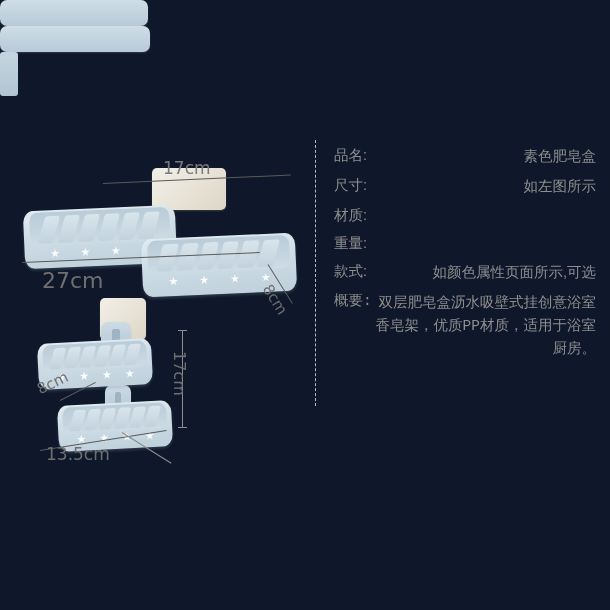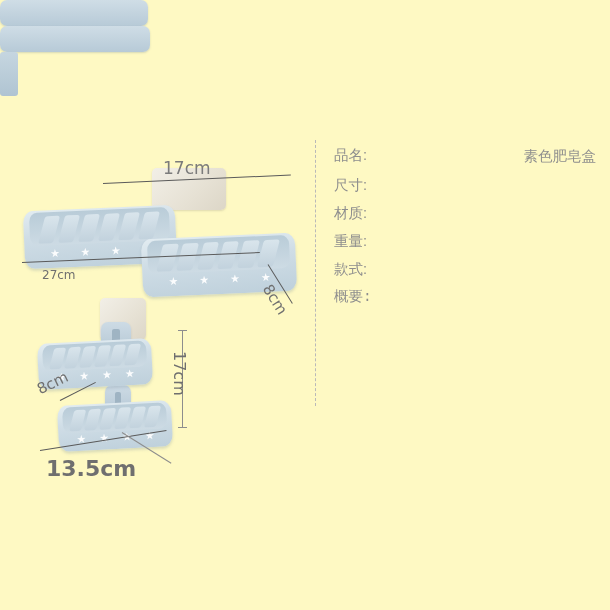--- a/index.html
+++ b/index.html
@@ -7,21 +7,21 @@
     padding: 0;
     background: #ffffff;
   }
   body {
     font-family: "Liberation Sans", "DejaVu Sans", sans-serif;
   }
   #page {
     position: relative;
     width: 610px;
     height: 610px;
-    background: #fef9c3;
+    background: #0f172a;
     overflow: hidden;
   }
 
   
   .divider {
     position: absolute;
     left: 315px;
     top: 140px;
     width: 0;
     height: 266px;
@@ -77,41 +77,41 @@
   }
 
   
   .dim {
     position: absolute;
     color: #6f6f6f;
     font-size: 17px;
     font-family: "DejaVu Sans", sans-serif;
     white-space: nowrap;
   }
-  .dim-27 { left: 42px; top: 268px; font-size: 12px; }
+  .dim-27 { left: 42px; top: 268px; font-size: 22px; }
   .dim-17top { left: 163px; top: 158px; font-size: 17px; color: #7b7b7b; }
   .dim-8right {
     left: 274px; top: 281px;
     font-size: 15px;
     transform: rotate(58deg);
     transform-origin: left top;
   }
   .dim-8left {
     left: 34px; top: 382px;
     font-size: 15px;
     transform: rotate(-26deg);
     transform-origin: left top;
   }
   .dim-17right {
     left: 189px; top: 351px;
     font-size: 16px;
     transform: rotate(90deg);
     transform-origin: left top;
   }
-  .dim-135 { left: 46px; top: 456px; font-size: 22px; font-weight: bold; }
+  .dim-135 { left: 46px; top: 444px; font-size: 17px; }
 
   
   .rule {
     position: absolute;
     background: #5a5a5a;
   }
   .rule-27 { left: 22px; top: 262px; width: 238px; height: 1px;
              transform: rotate(-2.4deg); transform-origin: left center; }
   .rule-17top { left: 103px; top: 183px; width: 188px; height: 1px;
                 transform: rotate(-2.6deg); transform-origin: left center; }
@@ -347,36 +347,39 @@
 
     <div class="spec-row">
       <span class="spec-label">品名</span>
       <span class="spec-colon">:</span>
       <span class="spec-value">素色肥皂盒</span>
     </div>
 
     <div class="spec-row">
       <span class="spec-label">尺寸</span>
       <span class="spec-colon">:</span>
+      <span class="spec-value">如左图所示</span>
     </div>
 
     <div class="spec-row">
       <span class="spec-label">材质</span>
       <span class="spec-colon">:</span>
     </div>
 
     <div class="spec-row">
       <span class="spec-label">重量</span>
       <span class="spec-colon">:</span>
     </div>
 
     <div class="spec-row">
       <span class="spec-label">款式</span>
       <span class="spec-colon">:</span>
+      <span class="spec-value">如颜色属性页面所示,可选</span>
     </div>
 
     <div class="spec-row summary">
       <span class="spec-label">概要</span>
       <span class="spec-colon">:</span>
+      <span class="spec-value">双层肥皂盒沥水吸壁式挂创意浴室香皂架，优质PP材质，适用于浴室厨房。</span>
     </div>
   </div>
 
 </div>
 
 </body></html>

